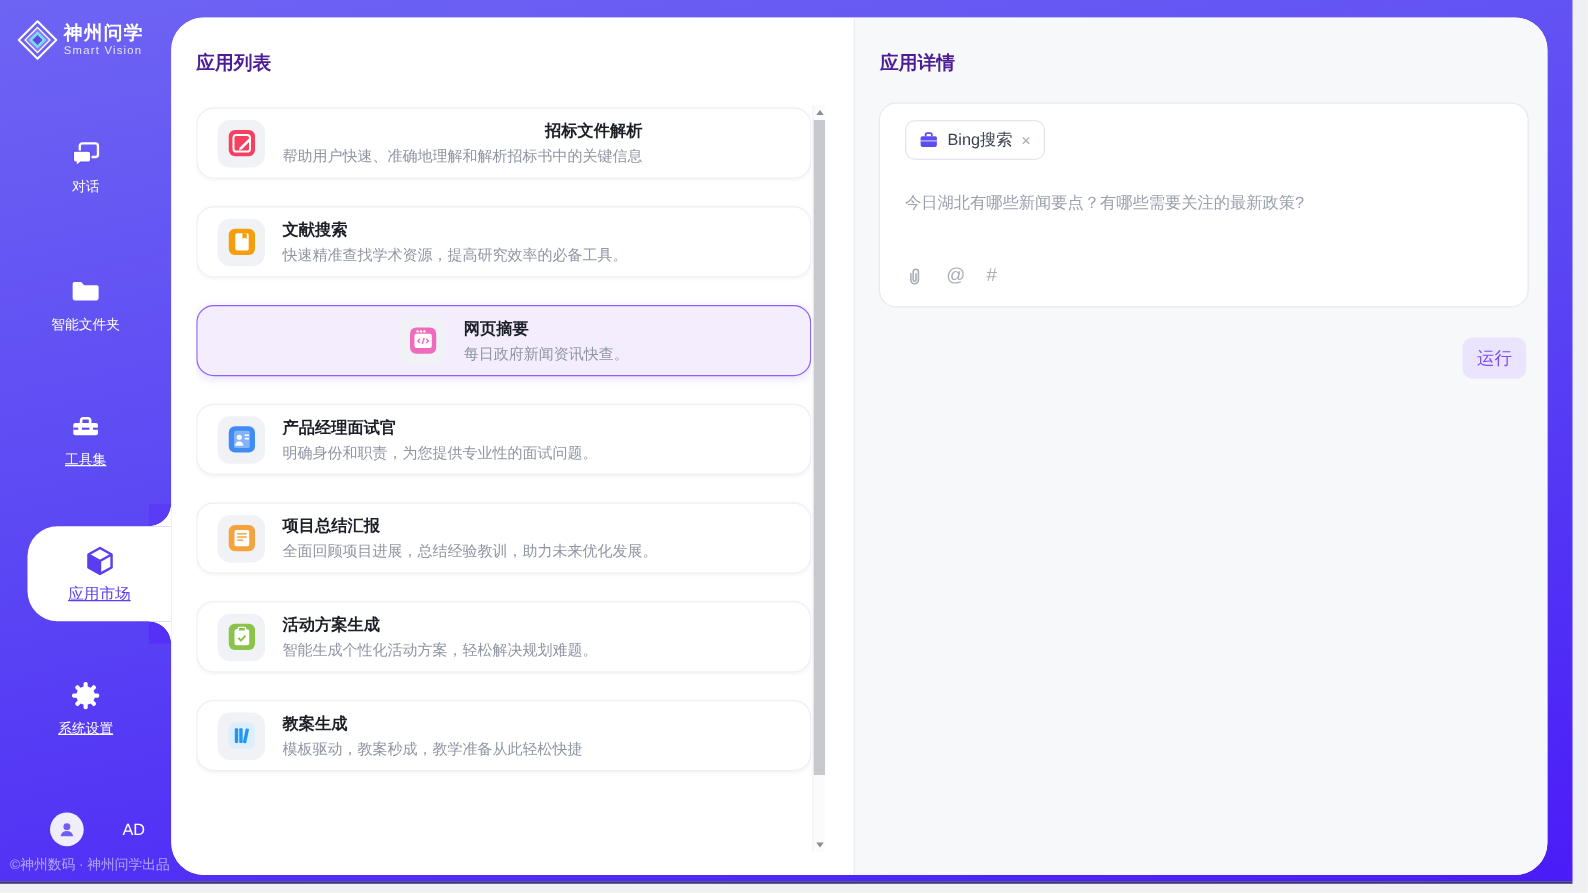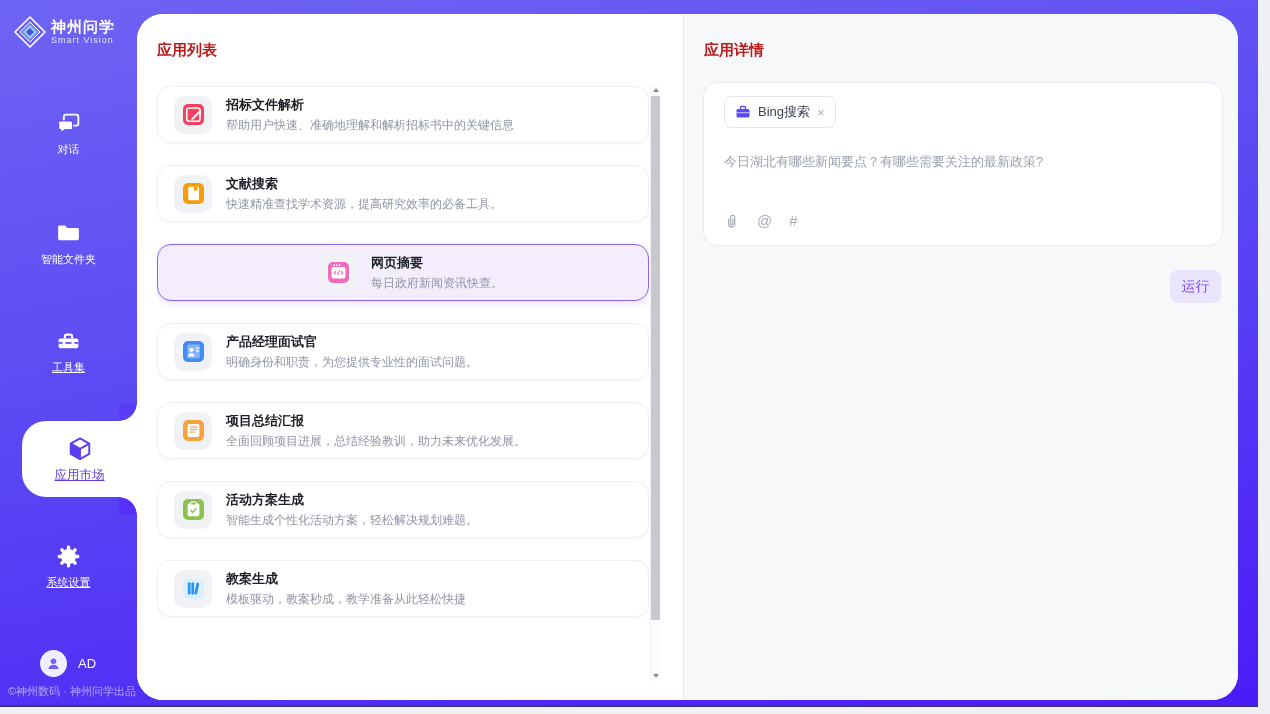--- a/index.html
+++ b/index.html
@@ -19,34 +19,34 @@
   .active-tab{position:absolute;left:22px;top:421px;width:115px;height:76px;background:#fff;
     border-radius:24px 0 0 24px;z-index:2;text-align:center;padding-top:14px;box-sizing:border-box;cursor:pointer;}
   .active-tab svg{width:28px;height:28px;display:block;margin:0 auto 4px;}
   .active-tab .lbl{font-size:12.5px;color:#5b3df0;text-decoration:underline;}
   .fillet{position:absolute;width:18px;height:18px;z-index:2;}
   #fillet-top{left:119px;top:403px;background:radial-gradient(circle 18px at 0 0,#5a3bf6 0 17.5px,#fff 18px);}
   #fillet-bot{left:119px;top:497px;background:radial-gradient(circle 18px at 0 100%,#5531f7 0 17.5px,#fff 18px);}
   .user-row{position:absolute;left:40px;top:650px;display:flex;align-items:center;gap:11px;cursor:pointer;}
   .user-row .av{width:27px;height:27px;border-radius:50%;background:#f0edfc;display:flex;align-items:center;justify-content:center;}
   .user-row .av svg{width:19px;height:19px;}
-  .user-row .uname{color:#fff;font-size:13px;}
+  .user-row .uname{color:#fff;font-size:13px;margin-left:20px;}
   .copyright{position:absolute;left:8px;top:684px;color:rgba(255,255,255,.55);font-size:11px;white-space:nowrap;}
   
   #panel{position:absolute;left:137px;top:14px;width:1101px;height:686px;background:#fff;
     border-radius:26px;overflow:hidden;display:flex;z-index:1;}
   #list-pane{width:546px;flex:none;position:relative;background:#fff;}
   #detail-pane{flex:1;position:relative;background:#f7f8fa;border-left:1px solid #ecedf2;}
-  .pane-title{position:absolute;left:20px;top:27px;font-size:15px;font-weight:bold;color:#b91c1c;}
+  .pane-title{position:absolute;left:20px;top:27px;font-size:15px;font-weight:bold;color:#4c1d95;}
   
   #app-list{position:absolute;left:20px;top:70px;width:492px;height:597px;overflow:hidden;}
   .app-card{box-sizing:border-box;height:57px;margin-top:22px;border:1px solid #eef0f4;border-radius:14px;
     background:#fff;box-shadow:0 1px 3px rgba(30,35,60,.05);display:flex;align-items:center;
     padding-left:16px;cursor:pointer;position:relative;}
-  .app-card:first-child{margin-top:2px;}
+  .app-card:first-child{margin-top:2px;text-align:right;}
   .app-card.selected{border:1.5px solid #8a63f6;background:#f4edfe;box-shadow:0 2px 8px rgba(120,80,240,.18);justify-content:center;}
   .app-icon{width:38px;height:38px;border-radius:10px;background:#f1f2f6;flex:none;
     display:flex;align-items:center;justify-content:center;}
   .app-icon .glyph{width:21px;height:21px;border-radius:5px;display:flex;align-items:center;justify-content:center;}
   .app-icon svg{width:21px;height:21px;display:block;}
   .app-text{margin-left:14px;min-width:0;}
   .app-name{font-size:13px;font-weight:bold;color:#1c1f26;line-height:15px;}
   .app-desc{font-size:12px;color:#8f95a3;line-height:14px;margin-top:6px;white-space:nowrap;}
   
   #scrollbar{position:absolute;left:513px;top:70px;width:9px;height:597px;background:#fbfbfc;border-left:1px solid #f1f1f3;}

